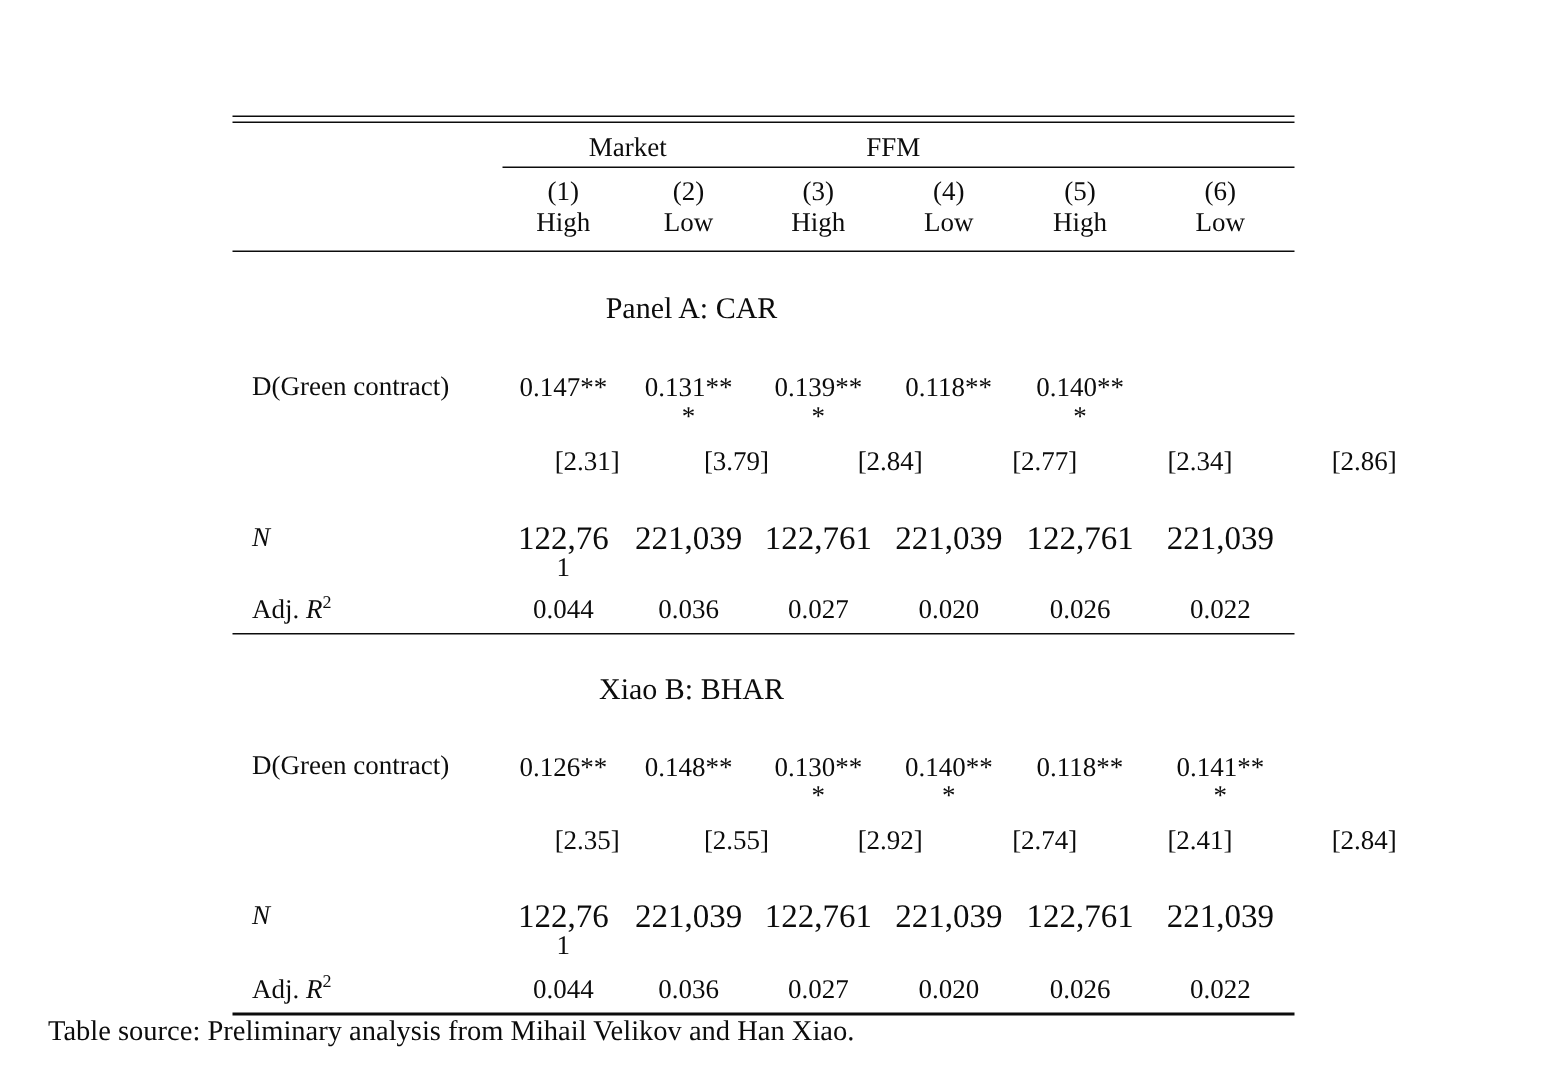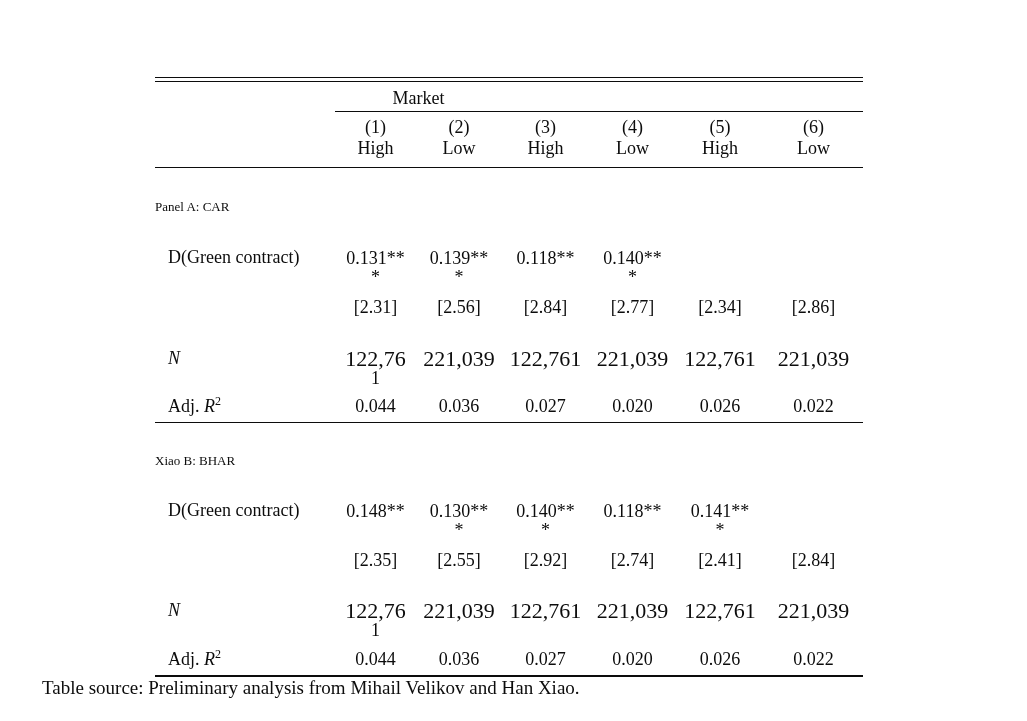--- a/index.html
+++ b/index.html
@@ -22,48 +22,49 @@
   
   .groups-row{display:grid;grid-template-columns:180px 528px;padding-top:6px;}
   .groups-inner{display:flex;border-bottom:1.3px solid #0c0c0c;padding-bottom:3px;}
   .group-cell{text-align:center;font-size:18px;line-height:20px;}
   .g1{width:167px;} .g2{width:174px;} .g3{width:187px;}
   .numbers-row{padding-top:5px;}
   .numbers-row .cell{line-height:20px;}
   .types-row{padding-top:2px;padding-bottom:9px;}
 
   
-  .panel-title{margin-top:28px;text-align:left;font-size:13px;line-height:21px;padding-right:96px;}
+  .panel-title{margin-top:28px;text-align:center;font-size:20px;line-height:21px;padding-right:96px;}
   .coef-row{margin-top:31px;}
   .coef-row .l1{display:block;font-size:18px;line-height:20px;}
   .coef-row .l2{display:block;font-size:18px;line-height:18px;min-height:18px;}
-  .t-row{margin-top:12px;}
+  .t-row{margin-top:12px;gap:16px;}
   .n-row{margin-top:32px;}
   .n-row .l1{display:block;font-size:22px;line-height:20px;}
   .n-row .l2{display:block;font-size:18px;line-height:18px;min-height:18px;}
   .adj-row{margin-top:10px;}
   .mid-rule{margin-top:6px;}
   .b .panel-title{margin-top:27px;}
   .b .coef-row{margin-top:30px;}
   .b .n-row{margin-top:31px;}
   .b .adj-row{margin-top:11px;}
 
-  .caption{position:absolute;left:42px;top:677px;font-size:19px;line-height:22px;}
+  .caption{position:absolute;left:32px;top:677px;font-size:19px;line-height:22px;}
 </style>
 </head>
 <body>
 
 <div class="tablewrap">
 
   <div class="rule-double"></div>
 
   <div class="groups-row">
     <div></div>
     <div class="groups-inner">
       <div class="group-cell g1">Market</div>
+      <div class="group-cell g3">FFM</div>
     </div>
   </div>
 
   <div class="grid numbers-row">
     <div class="cell label"></div>
     <div class="cell">(1)</div>
     <div class="cell">(2)</div>
     <div class="cell">(3)</div>
     <div class="cell">(4)</div>
     <div class="cell">(5)</div>
@@ -81,41 +82,45 @@
   </div>
 
   <div class="rule-single"></div>
 
   <div class="a">
     <div class="panel-title">Panel A: CAR</div>
 
     <div class="grid coef-row">
       <div class="cell label">D(Green contract)</div>
       <div class="cell">
+          <span class="l1">0.147**</span>
+          <span class="l2"></span>
+        </div>
+      <div class="cell">
           <span class="l1">0.131**</span>
           <span class="l2">*</span>
         </div>
       <div class="cell">
           <span class="l1">0.139**</span>
           <span class="l2">*</span>
         </div>
       <div class="cell">
           <span class="l1">0.118**</span>
           <span class="l2"></span>
         </div>
       <div class="cell">
           <span class="l1">0.140**</span>
           <span class="l2">*</span>
         </div>
     </div>
 
     <div class="grid t-row">
       <div class="cell label"></div>
       <div class="cell">[2.31]</div>
-      <div class="cell">[2.56]</div>
+      <div class="cell">[3.79]</div>
       <div class="cell">[2.84]</div>
       <div class="cell">[2.77]</div>
       <div class="cell">[2.34]</div>
       <div class="cell">[2.86]</div>
     </div>
 
     <div class="grid n-row">
       <div class="cell label it">N</div>
       <div class="cell">
           <span class="l1">122,76</span>
@@ -155,20 +160,24 @@
   </div>
 
   <div class="rule-single mid-rule"></div>
 
   <div class="b">
     <div class="panel-title">Xiao B: BHAR</div>
 
     <div class="grid coef-row">
       <div class="cell label">D(Green contract)</div>
       <div class="cell">
+          <span class="l1">0.126**</span>
+          <span class="l2"></span>
+        </div>
+      <div class="cell">
           <span class="l1">0.148**</span>
           <span class="l2"></span>
         </div>
       <div class="cell">
           <span class="l1">0.130**</span>
           <span class="l2">*</span>
         </div>
       <div class="cell">
           <span class="l1">0.140**</span>
           <span class="l2">*</span>

